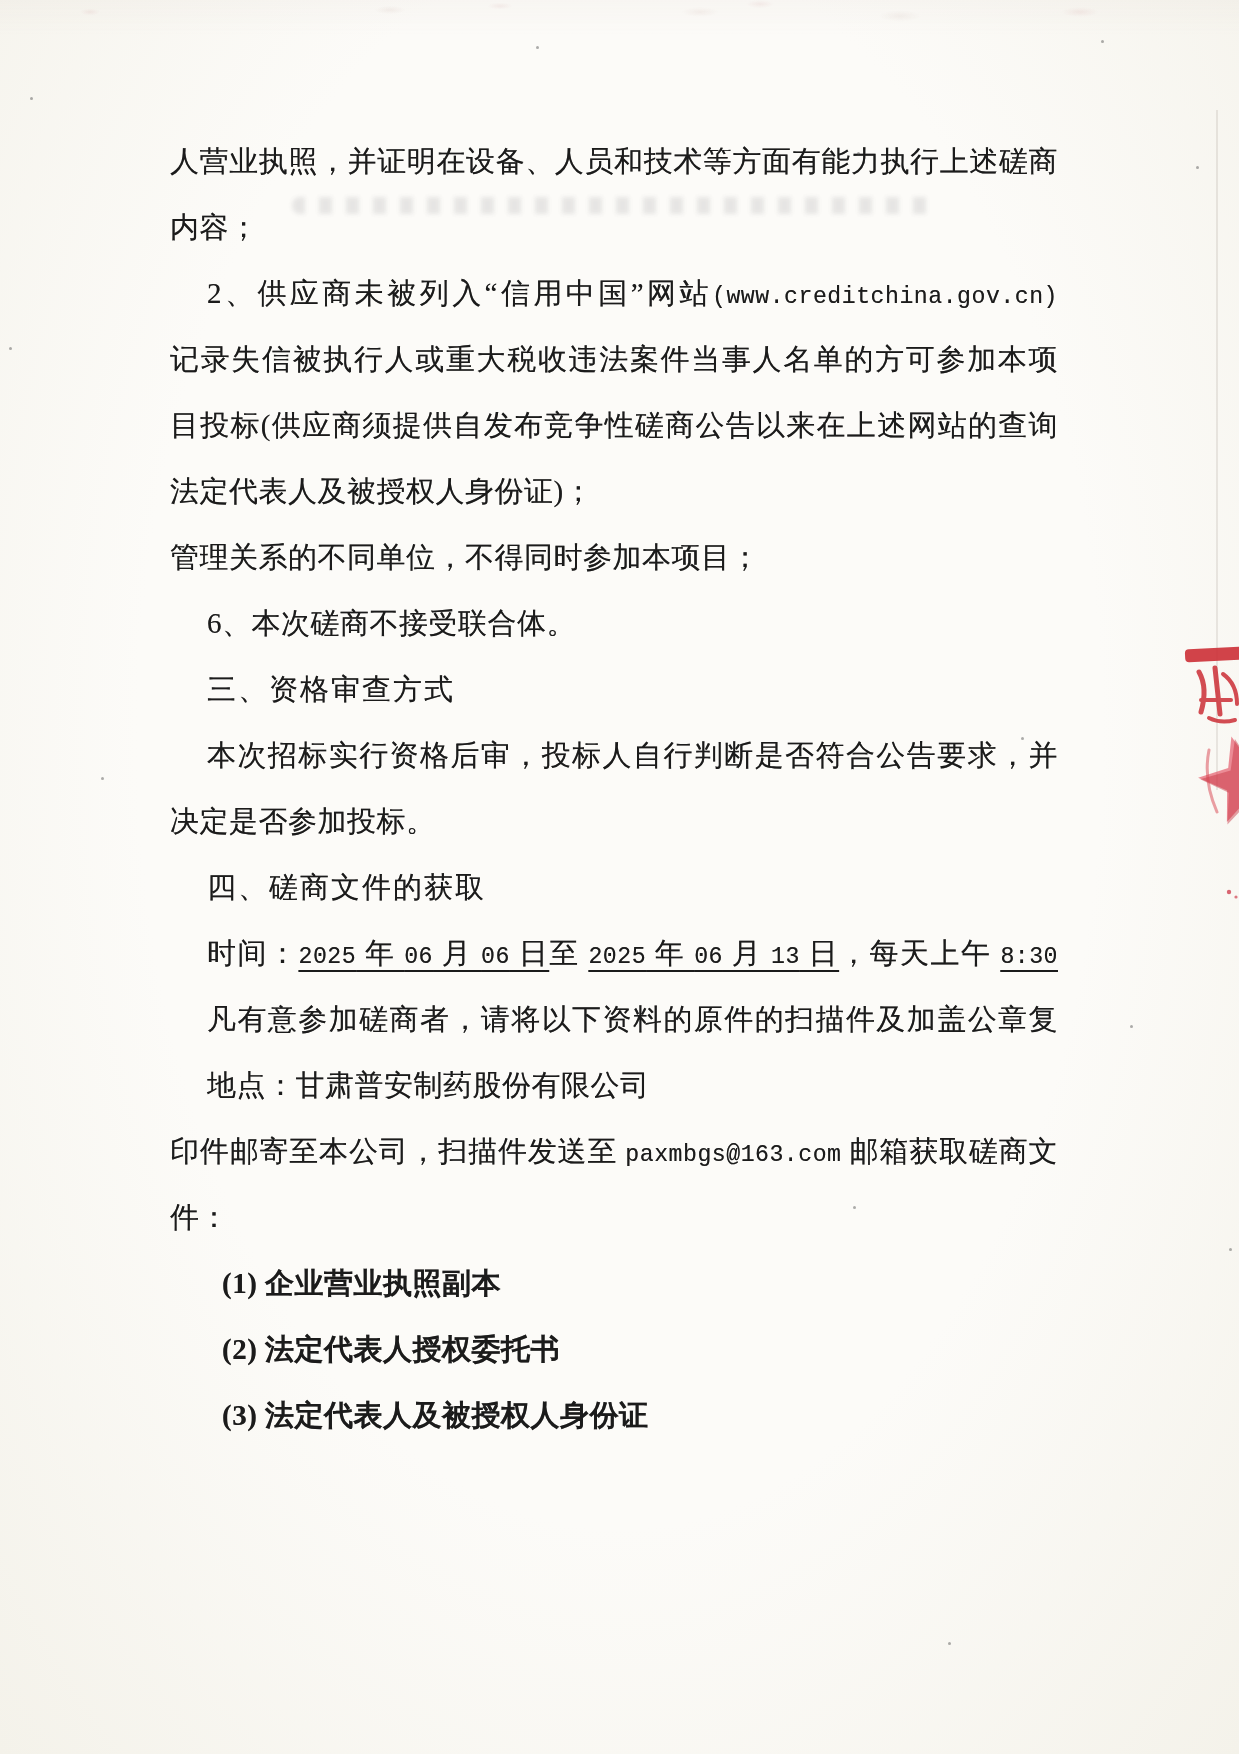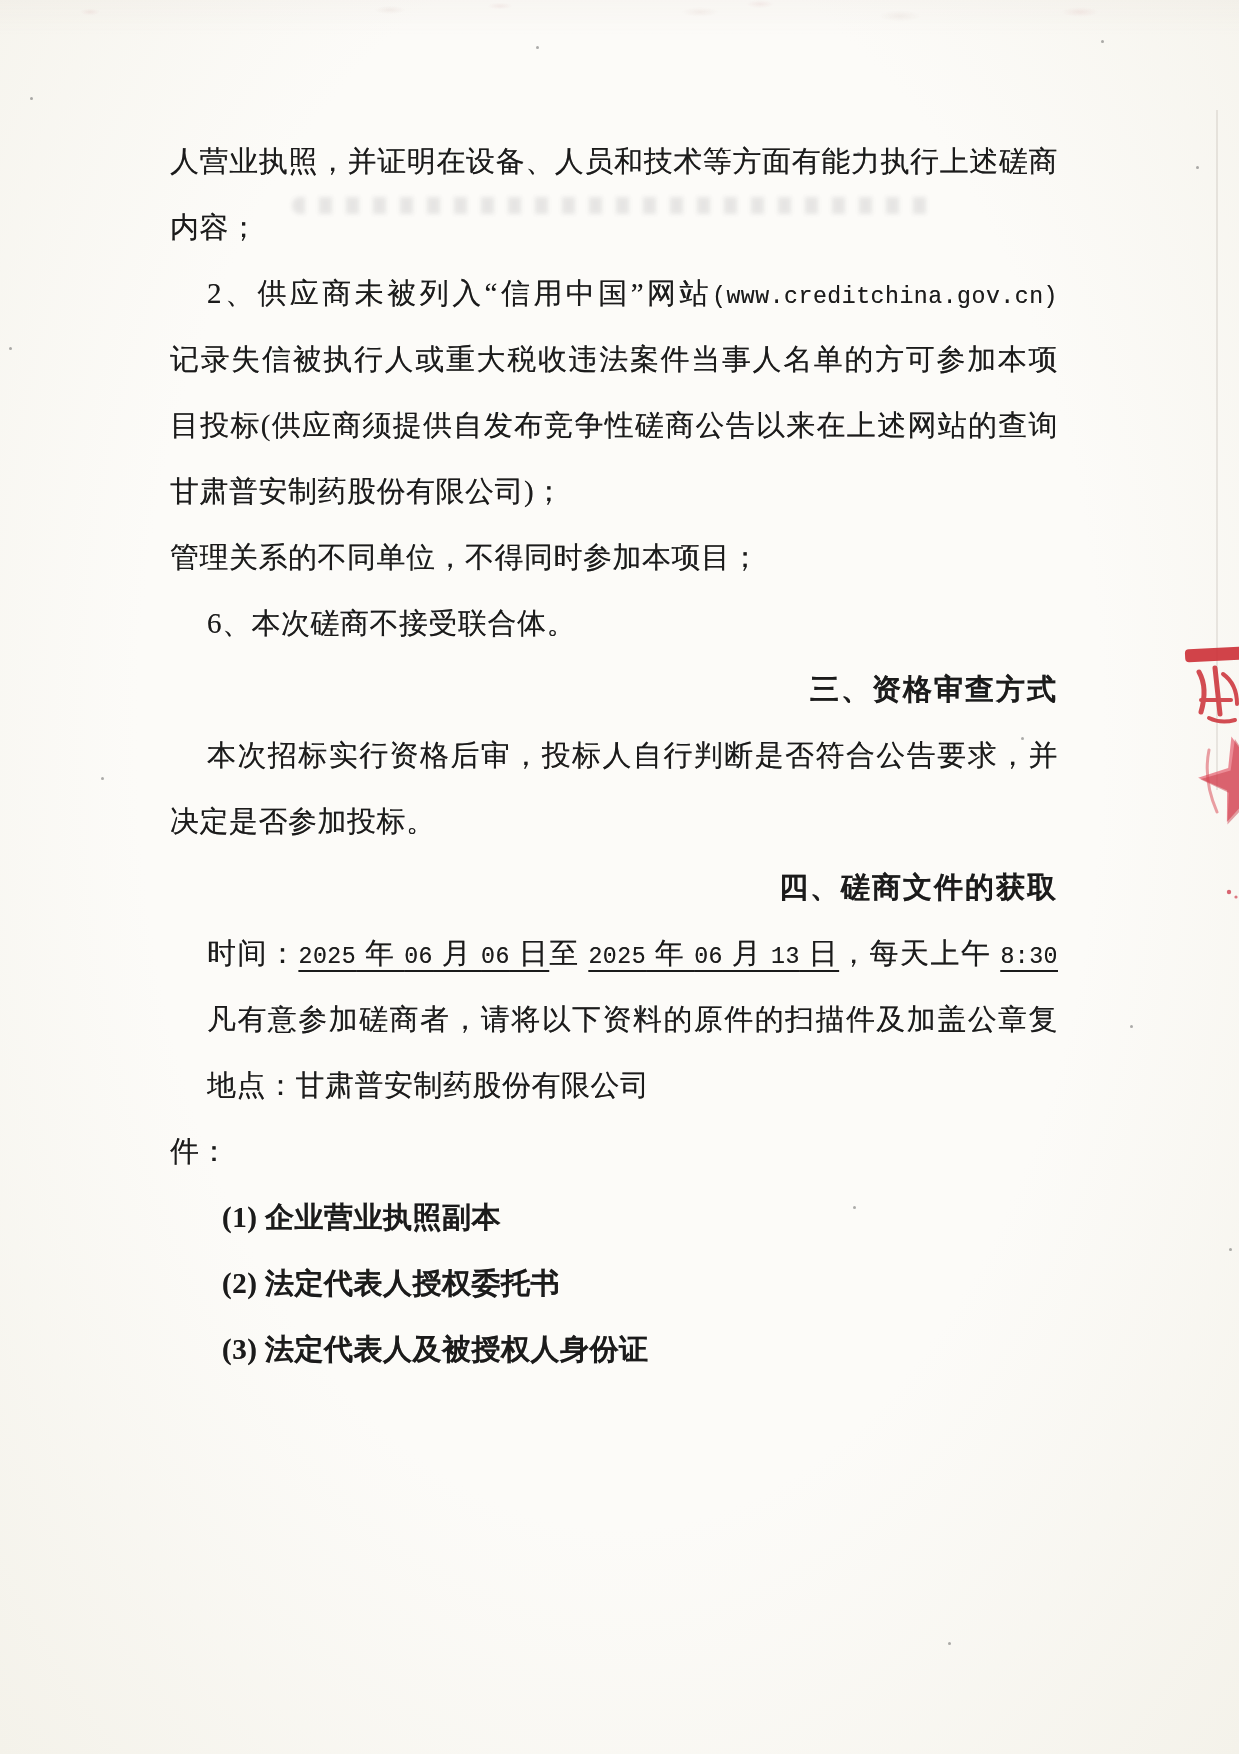--- a/index.html
+++ b/index.html
@@ -31,22 +31,22 @@
     background:rgba(150,140,128,.18);}
   
   .textblock{position:absolute;left:170px;top:128px;width:888px;}
   .line{height:66px;line-height:66px;font-size:29px;letter-spacing:.5px;
         white-space:nowrap;overflow:hidden;
         text-shadow:0 0 .5px rgba(20,20,20,.55);}
   .line.j{white-space:normal;text-align:justify;text-align-last:justify;
           -moz-text-align-last:justify;text-justify:inter-character;}
   .line.para{text-indent:37px;}
   .line.item{text-indent:52px;font-weight:bold;}
-  .line.b{font-weight:700;font-family:"Liberation Sans","DejaVu Sans",sans-serif;
-          letter-spacing:2px;text-align:right;}
+  .line.b{font-weight:400;font-family:"Liberation Sans","DejaVu Sans",sans-serif;
+          letter-spacing:2px;}
   .u{text-decoration:underline;text-underline-offset:7px;text-decoration-thickness:2px;}
   .m{font-family:"Liberation Mono","DejaVu Sans Mono",monospace;font-size:.8em;}
   
   .speck{position:absolute;border-radius:50%;background:#4a4a4a;opacity:.45;}
   
   .stamp{position:absolute;left:1179px;top:600px;width:60px;height:300px;overflow:hidden;}
 </style>
 </head>
 <body>
 
@@ -54,30 +54,31 @@
   <div class="top-smudge"></div>
   <div class="ghost-line"></div>
   <div class="edge-line"></div>
 
   <div class="textblock" id="textblock">
       <div class="line j"><span class="">人营业执照，并证明在设备、人员和技术等方面有能力执行上述磋商</span></div>
       <div class="line"><span class="">内容；</span></div>
       <div class="line j para"><span class="">2、供应商未被列入“信用中国”网站</span><span class="m">(www.creditchina.gov.cn)</span></div>
       <div class="line j"><span class="">记录失信被执行人或重大税收违法案件当事人名单的方可参加本项</span></div>
       <div class="line j"><span class="">目投标(供应商须提供自发布竞争性磋商公告以来在上述网站的查询</span></div>
-      <div class="line"><span class="">甘肃普安制药股份有限公司)；</span></div>
+      <div class="line"><span class="">法定代表人及被授权人身份证)；</span></div>
       <div class="line"><span class="">管理关系的不同单位，不得同时参加本项目；</span></div>
       <div class="line para"><span class="">6、本次磋商不接受联合体。</span></div>
       <div class="line b para"><span class="">三、资格审查方式</span></div>
       <div class="line j para"><span class="">本次招标实行资格后审，投标人自行判断是否符合公告要求，并</span></div>
       <div class="line"><span class="">决定是否参加投标。</span></div>
       <div class="line b para"><span class="">四、磋商文件的获取</span></div>
       <div class="line j para"><span class="">时间：</span><span class="u m">2025</span><span class="u "> 年 </span><span class="u m">06</span><span class="u "> 月 </span><span class="u m">06</span><span class="u "> 日</span><span class="">至 </span><span class="u m">2025</span><span class="u "> 年 </span><span class="u m">06</span><span class="u "> 月 </span><span class="u m">13</span><span class="u "> 日</span><span class="">，每天上午 </span><span class="u m">8:30</span></div>
       <div class="line j para"><span class="">凡有意参加磋商者，请将以下资料的原件的扫描件及加盖公章复</span></div>
       <div class="line para"><span class="">地点：甘肃普安制药股份有限公司</span></div>
+      <div class="line j"><span class="">印件邮寄至本公司，扫描件发送至 </span><span class="m">paxmbgs@163.com</span><span class=""> 邮箱获取磋商文</span></div>
       <div class="line"><span class="">件：</span></div>
       <div class="line item"><span class="">(1) 企业营业执照副本</span></div>
       <div class="line item"><span class="">(2) 法定代表人授权委托书</span></div>
       <div class="line item"><span class="">(3) 法定代表人及被授权人身份证</span></div>
     </div>
 
   <div class="stamp">
     <svg width="60" height="300" viewBox="0 0 60 300">
       <g fill="none" stroke="#cc2f36" stroke-linecap="round">
 

